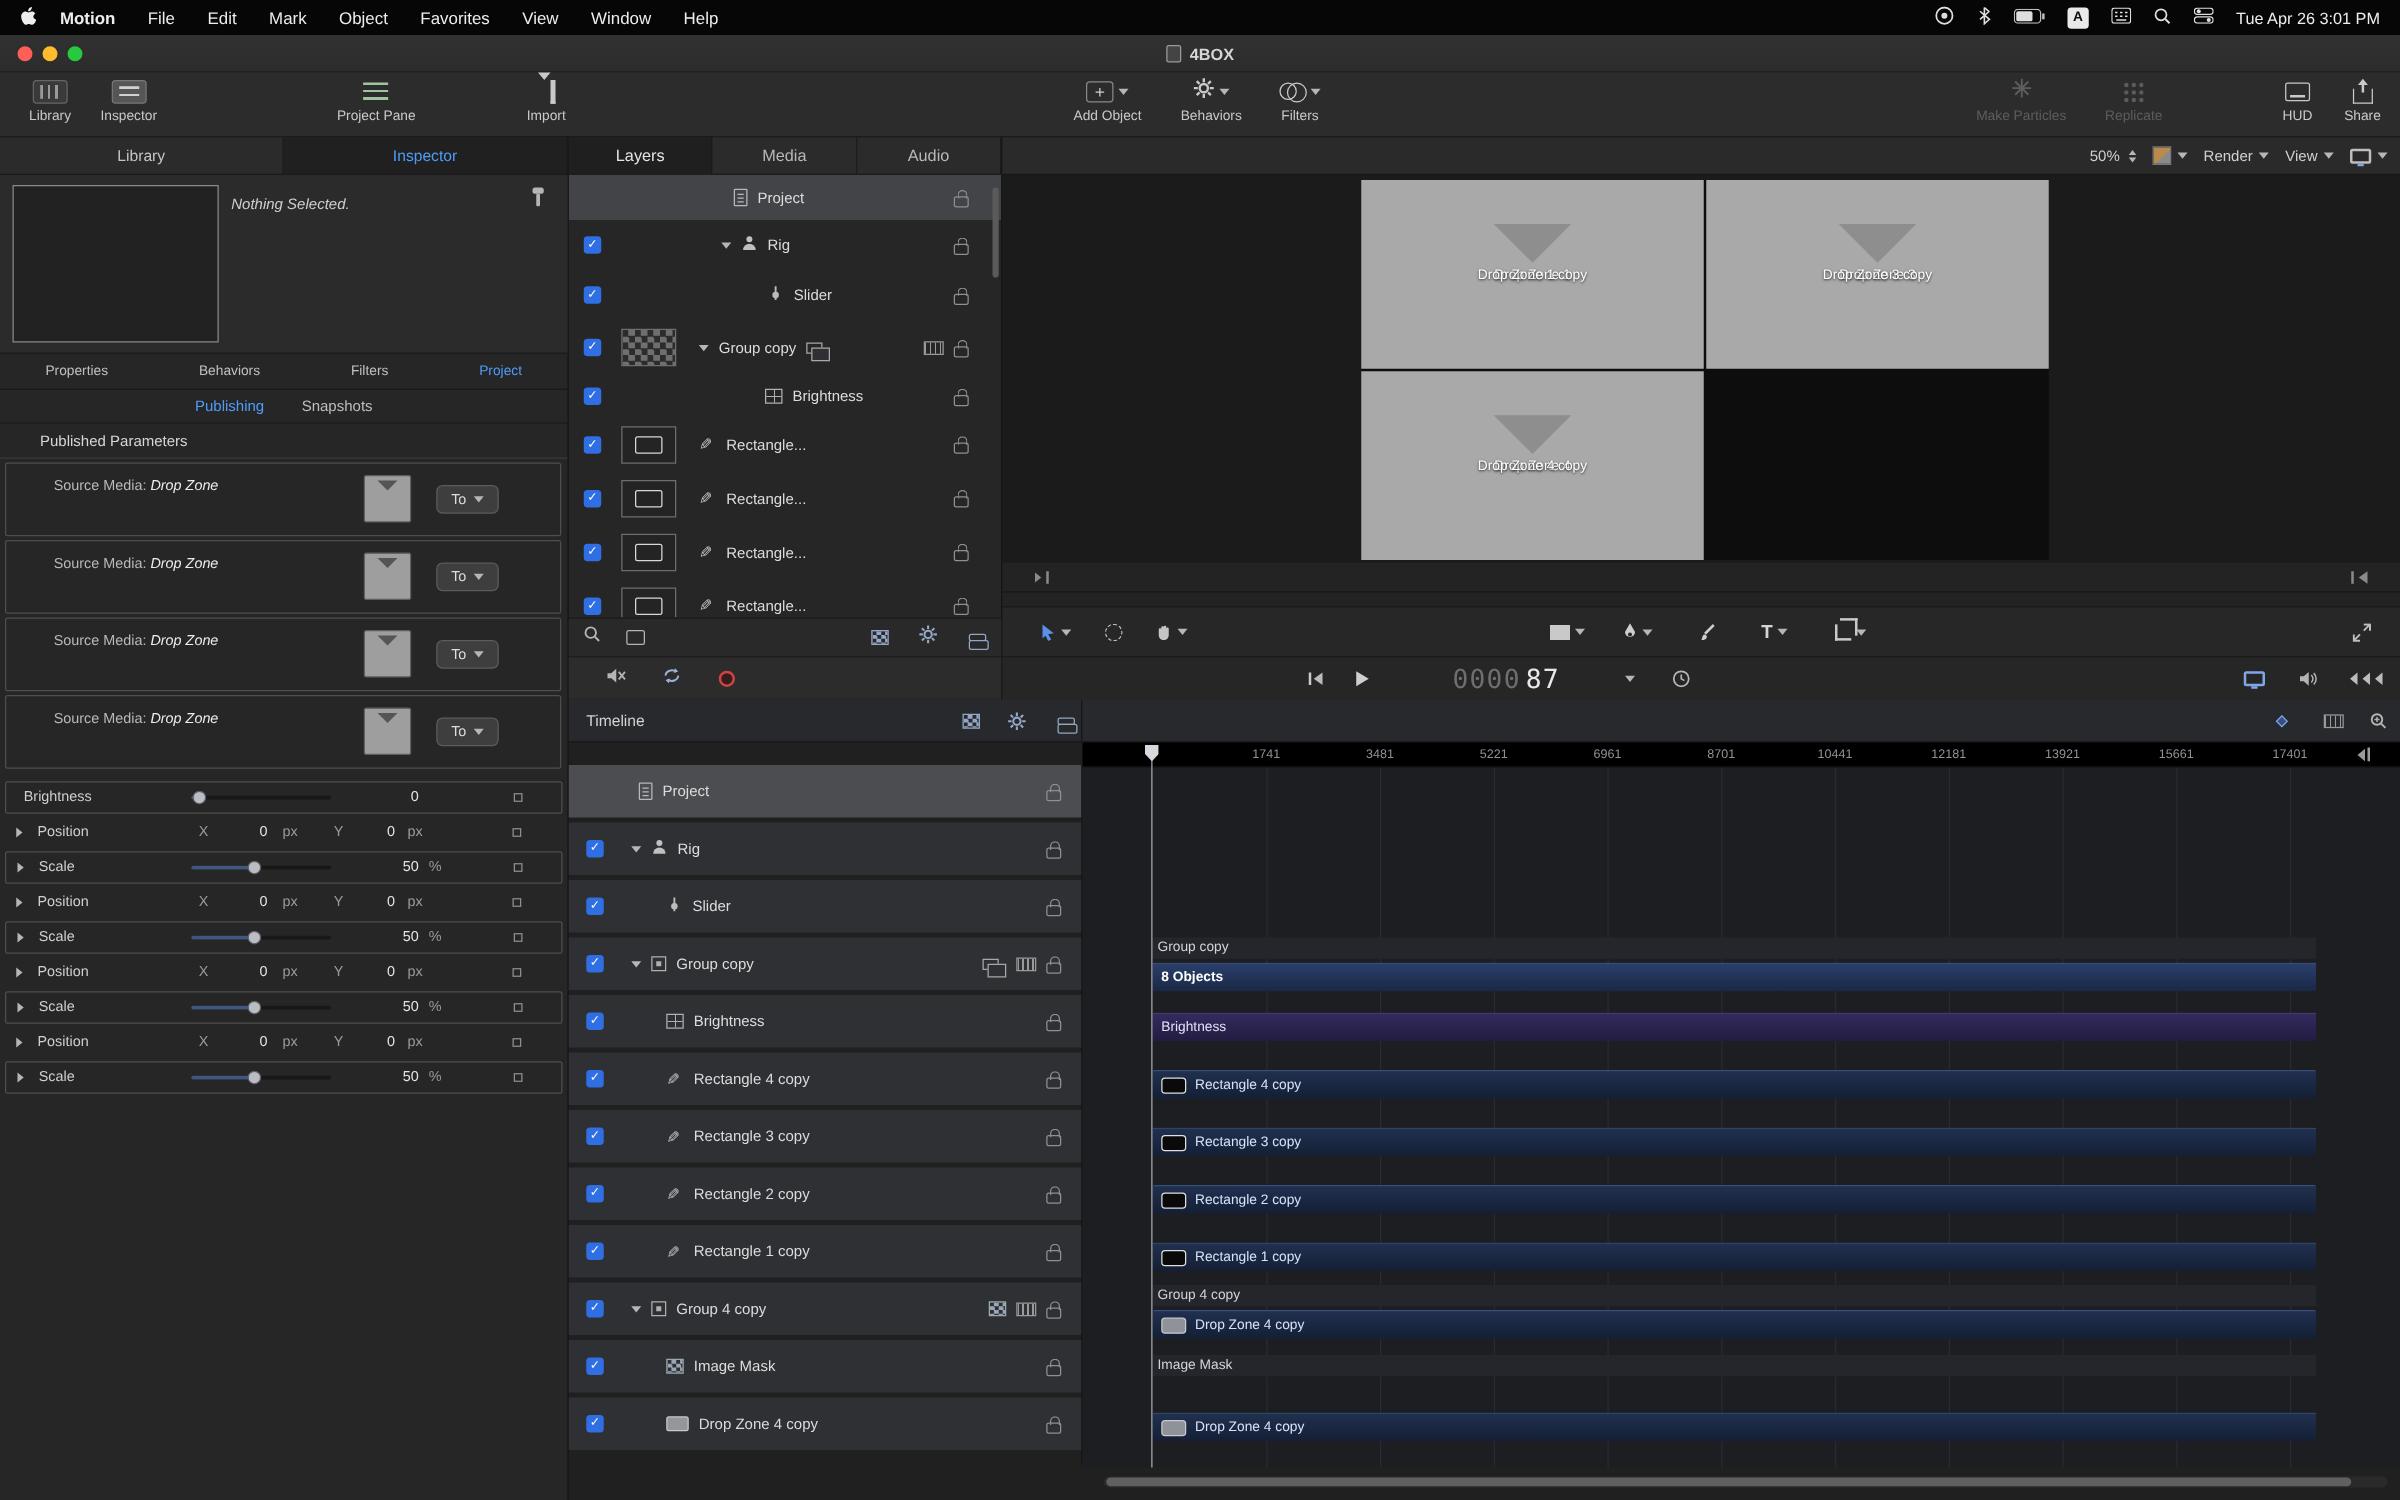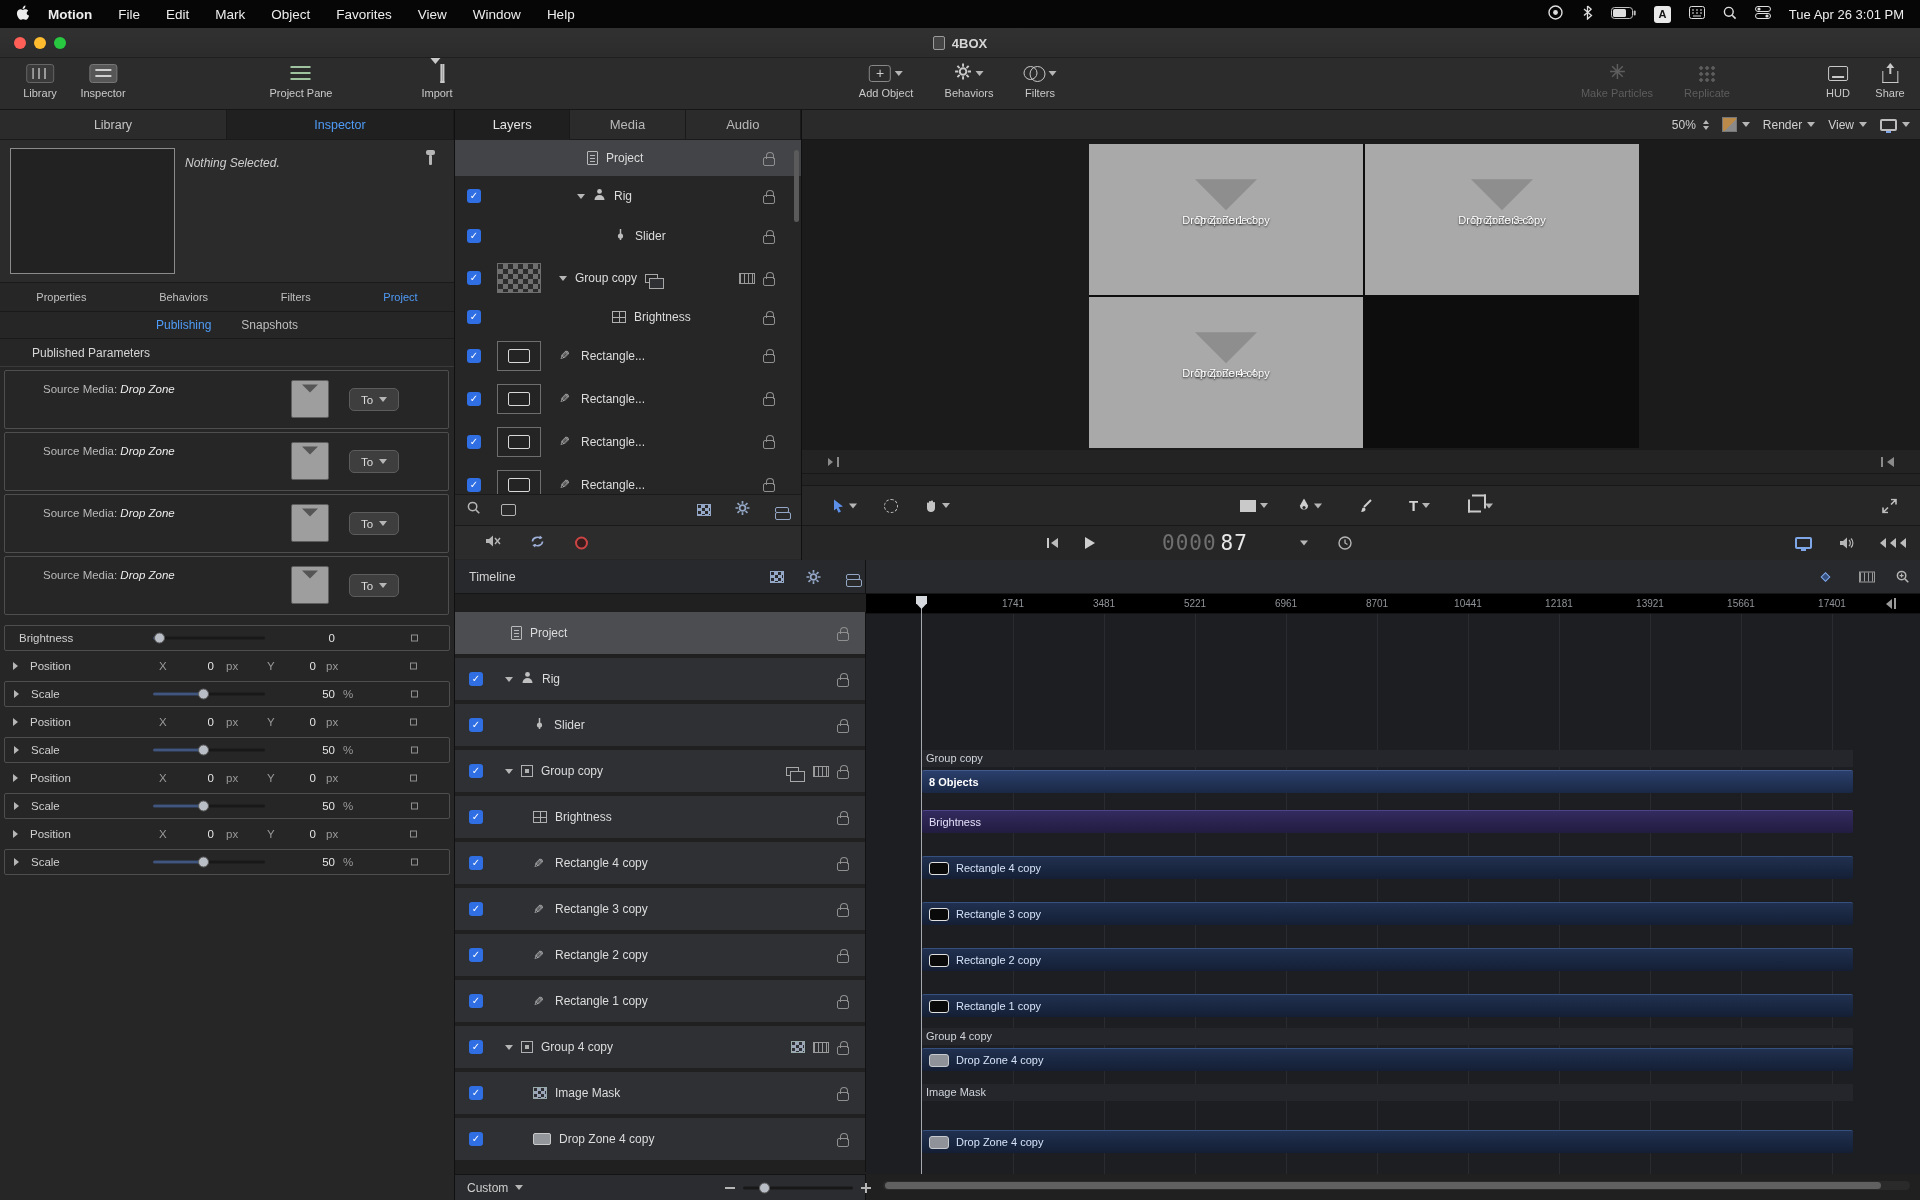--- a/index.html
+++ b/index.html
@@ -935,29 +935,18 @@
       <div class="tgl" style="top:470px">Image Mask</div>
       <div class="tbar shape" style="top:516px">
           <span class="chip gray"></span>
           <span>Drop Zone 4 copy</span>
         </div>
     </div>
 
     <div class="phflag"></div>
     <div class="playline"></div>
 
-    <div id="tlfootL">
-      <span class="tool" style="left:12px;gap:7px">
-          <span style="font-size:12px;color:#cfcfcf">Custom</span>
-          <span class="trid"></span>
-        </span>
-      <span class="tool zminus" style="left:270px"></span>
-      <span class="tool" style="left:288px;width:110px;height:3px;background:#181818;border-radius:2px">
-          <span style="position:absolute;left:16px;top:-4px;width:11px;height:11px;border-radius:50%;background:#b9bdc5;border:1px solid #5d5d5d"></span>
-        </span>
-      <span class="tool zplus" style="left:406px"></span>
-    </div>
     <div id="tlscroll">
         <span class="th"></span>
       </div>
   </div>
 
 </div>
 
 </body></html>

